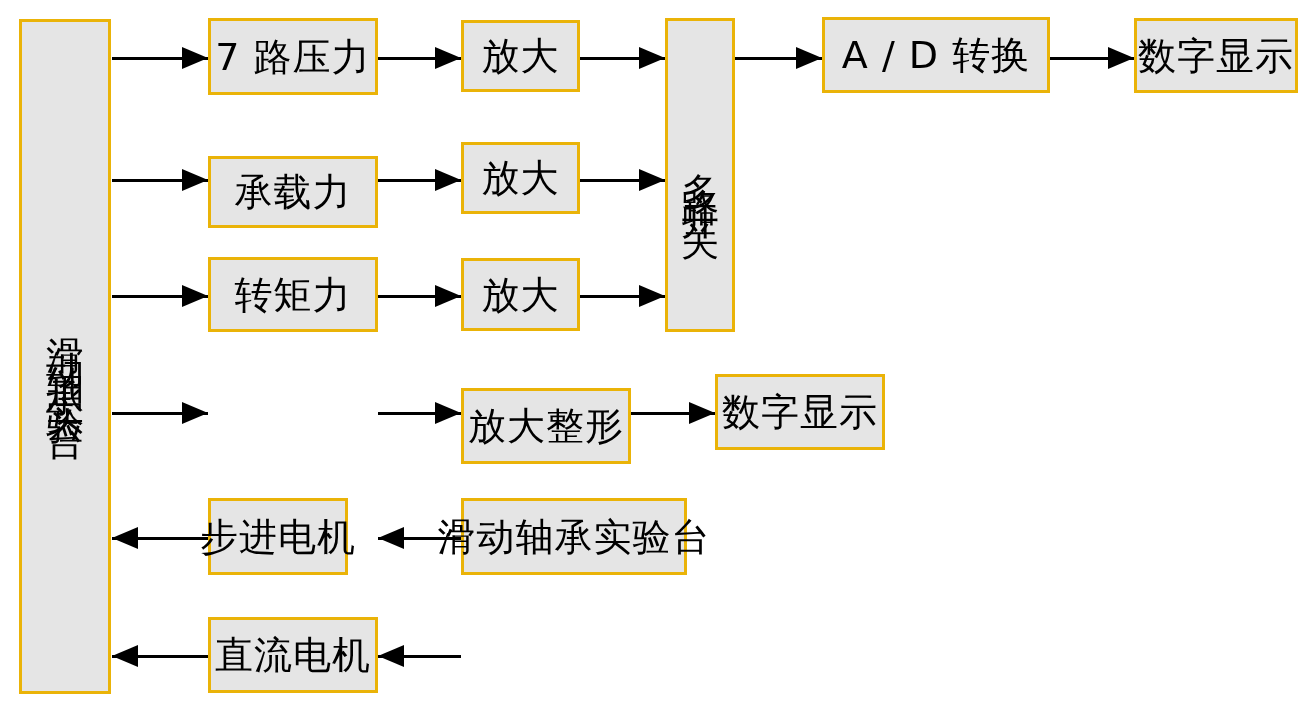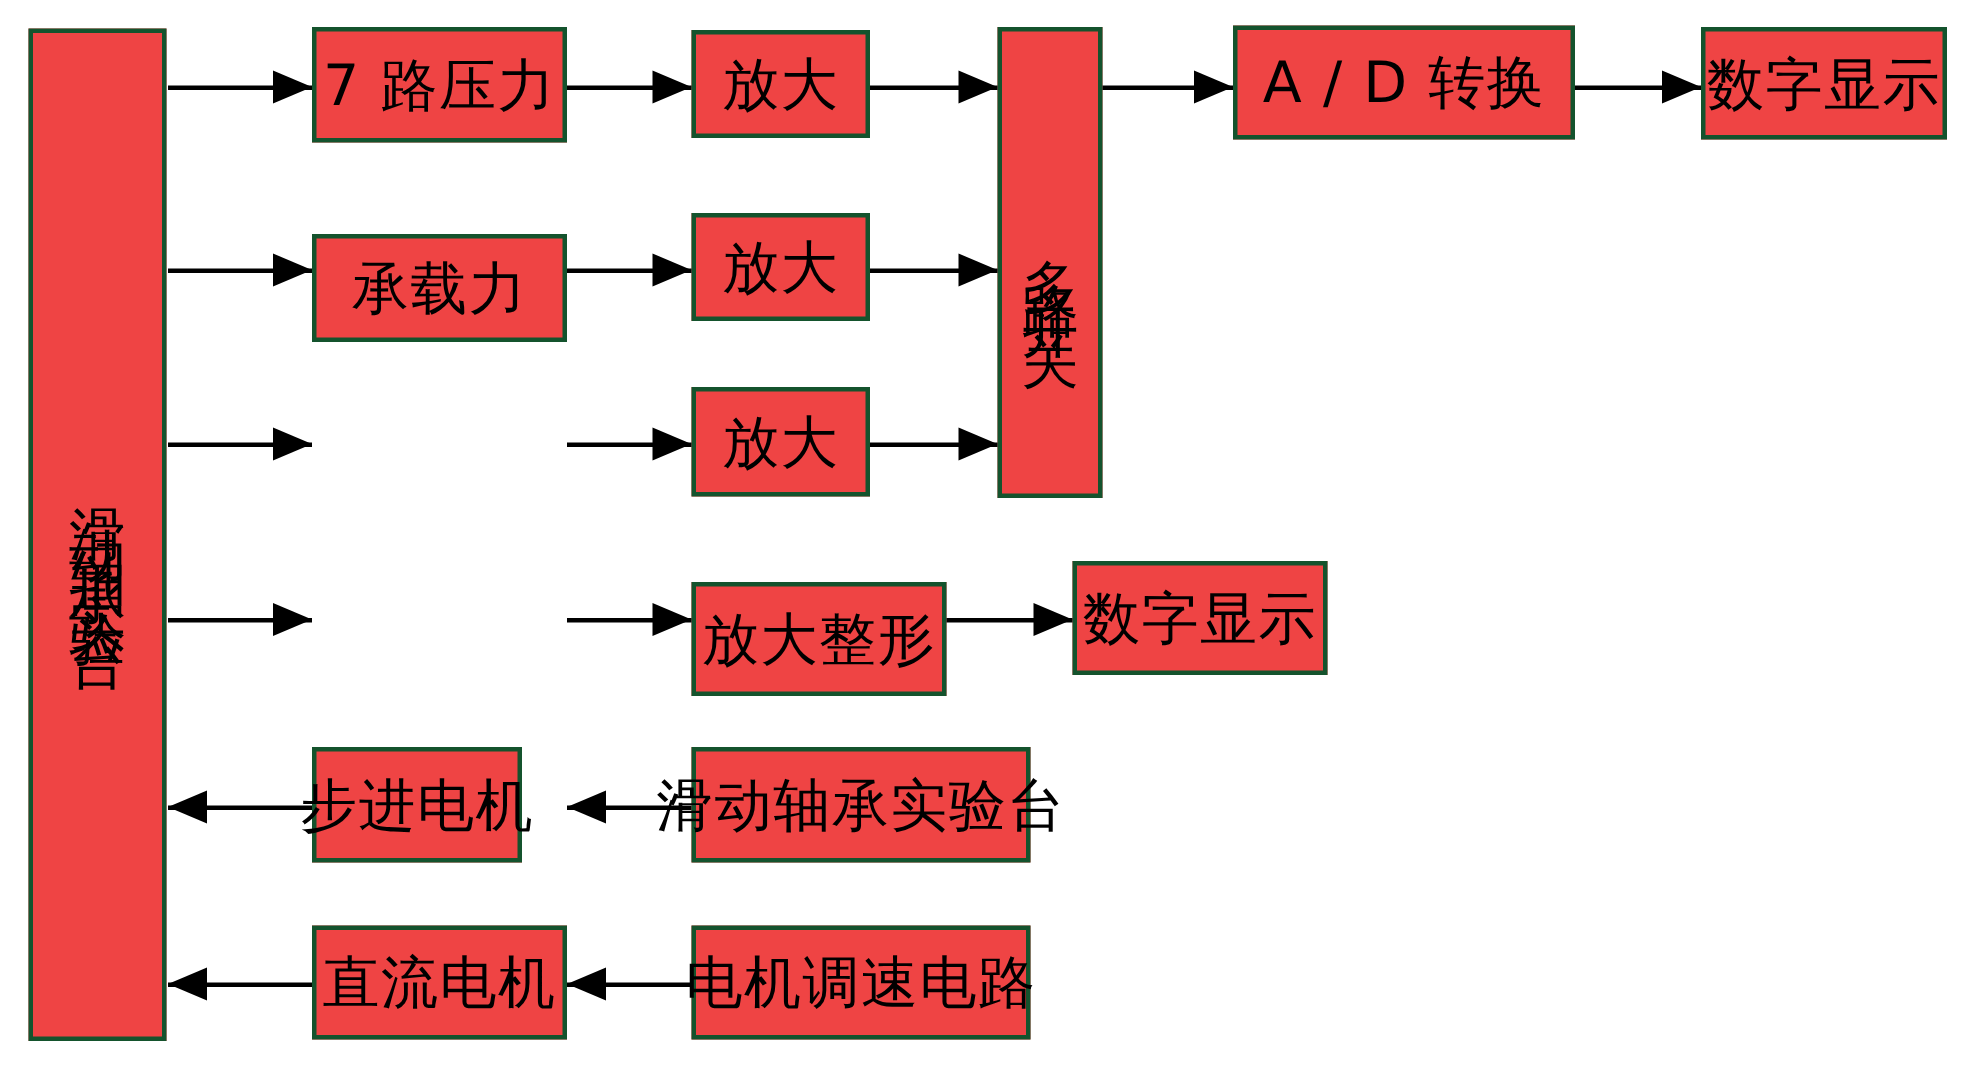--- a/index.html
+++ b/index.html
@@ -14,22 +14,22 @@
   #canvas {
     position: relative;
     width: 1308px;
     height: 711px;
     background: #ffffff;
     overflow: hidden;
   }
   .box {
     position: absolute;
     box-sizing: border-box;
-    border: 3px solid #14532d;
-    background: #ef4444;
+    border: 3px solid #eab308;
+    background: #e5e5e5;
     display: flex;
     align-items: center;
     justify-content: center;
     color: #000000;
     line-height: 1;
     letter-spacing: 1px;
     text-align: center;
   }
   .box-label {
     white-space: nowrap;
@@ -82,20 +82,23 @@
 <div id="canvas">
     <div class="box vertical" style="left: 19px; top: 19px; width: 92px; height: 675px;">
       <span class="box-label">滑动轴承实验台</span>
     </div>
     <div class="box" style="left: 208px; top: 18px; width: 170px; height: 77px;">
       <span class="box-label">7 路压力</span>
     </div>
     <div class="box" style="left: 208px; top: 156px; width: 170px; height: 72px;">
       <span class="box-label">承载力</span>
     </div>
+    <div class="box" style="left: 208px; top: 257px; width: 170px; height: 75px;">
+      <span class="box-label">转矩力</span>
+    </div>
     <div class="box" style="left: 461px; top: 20px; width: 119px; height: 72px;">
       <span class="box-label">放大</span>
     </div>
     <div class="box" style="left: 461px; top: 142px; width: 119px; height: 72px;">
       <span class="box-label">放大</span>
     </div>
     <div class="box" style="left: 461px; top: 258px; width: 119px; height: 73px;">
       <span class="box-label">放大</span>
     </div>
     <div class="box vertical mux" style="left: 665px; top: 18px; width: 70px; height: 314px;">
@@ -114,23 +117,20 @@
       <span class="box-label">数字显示</span>
     </div>
     <div class="box" style="left: 208px; top: 498px; width: 140px; height: 77px;">
       <span class="box-label">步进电机</span>
     </div>
     <div class="box" style="left: 461px; top: 498px; width: 226px; height: 77px;">
       <span class="box-label">滑动轴承实验台</span>
     </div>
     <div class="box" style="left: 208px; top: 617px; width: 170px; height: 76px;">
       <span class="box-label">直流电机</span>
-    </div>
-    <div class="box" style="left: 461px; top: 617px; width: 226px; height: 76px;">
-      <span class="box-label">电机调速电路</span>
     </div>
     <div class="conn" style="left: 112px; top: 57px; width: 96px;"></div>
     <div class="arrow right" style="top: 47px; left: 182px;"></div>
     <div class="conn" style="left: 112px; top: 179px; width: 96px;"></div>
     <div class="arrow right" style="top: 169px; left: 182px;"></div>
     <div class="conn" style="left: 112px; top: 295px; width: 96px;"></div>
     <div class="arrow right" style="top: 285px; left: 182px;"></div>
     <div class="conn" style="left: 378px; top: 57px; width: 83px;"></div>
     <div class="arrow right" style="top: 47px; left: 435px;"></div>
     <div class="conn" style="left: 378px; top: 179px; width: 83px;"></div>

